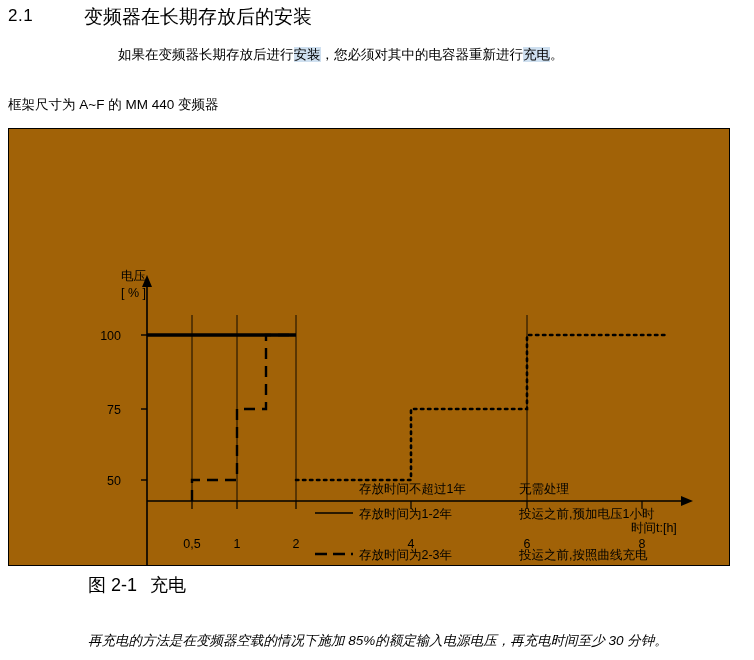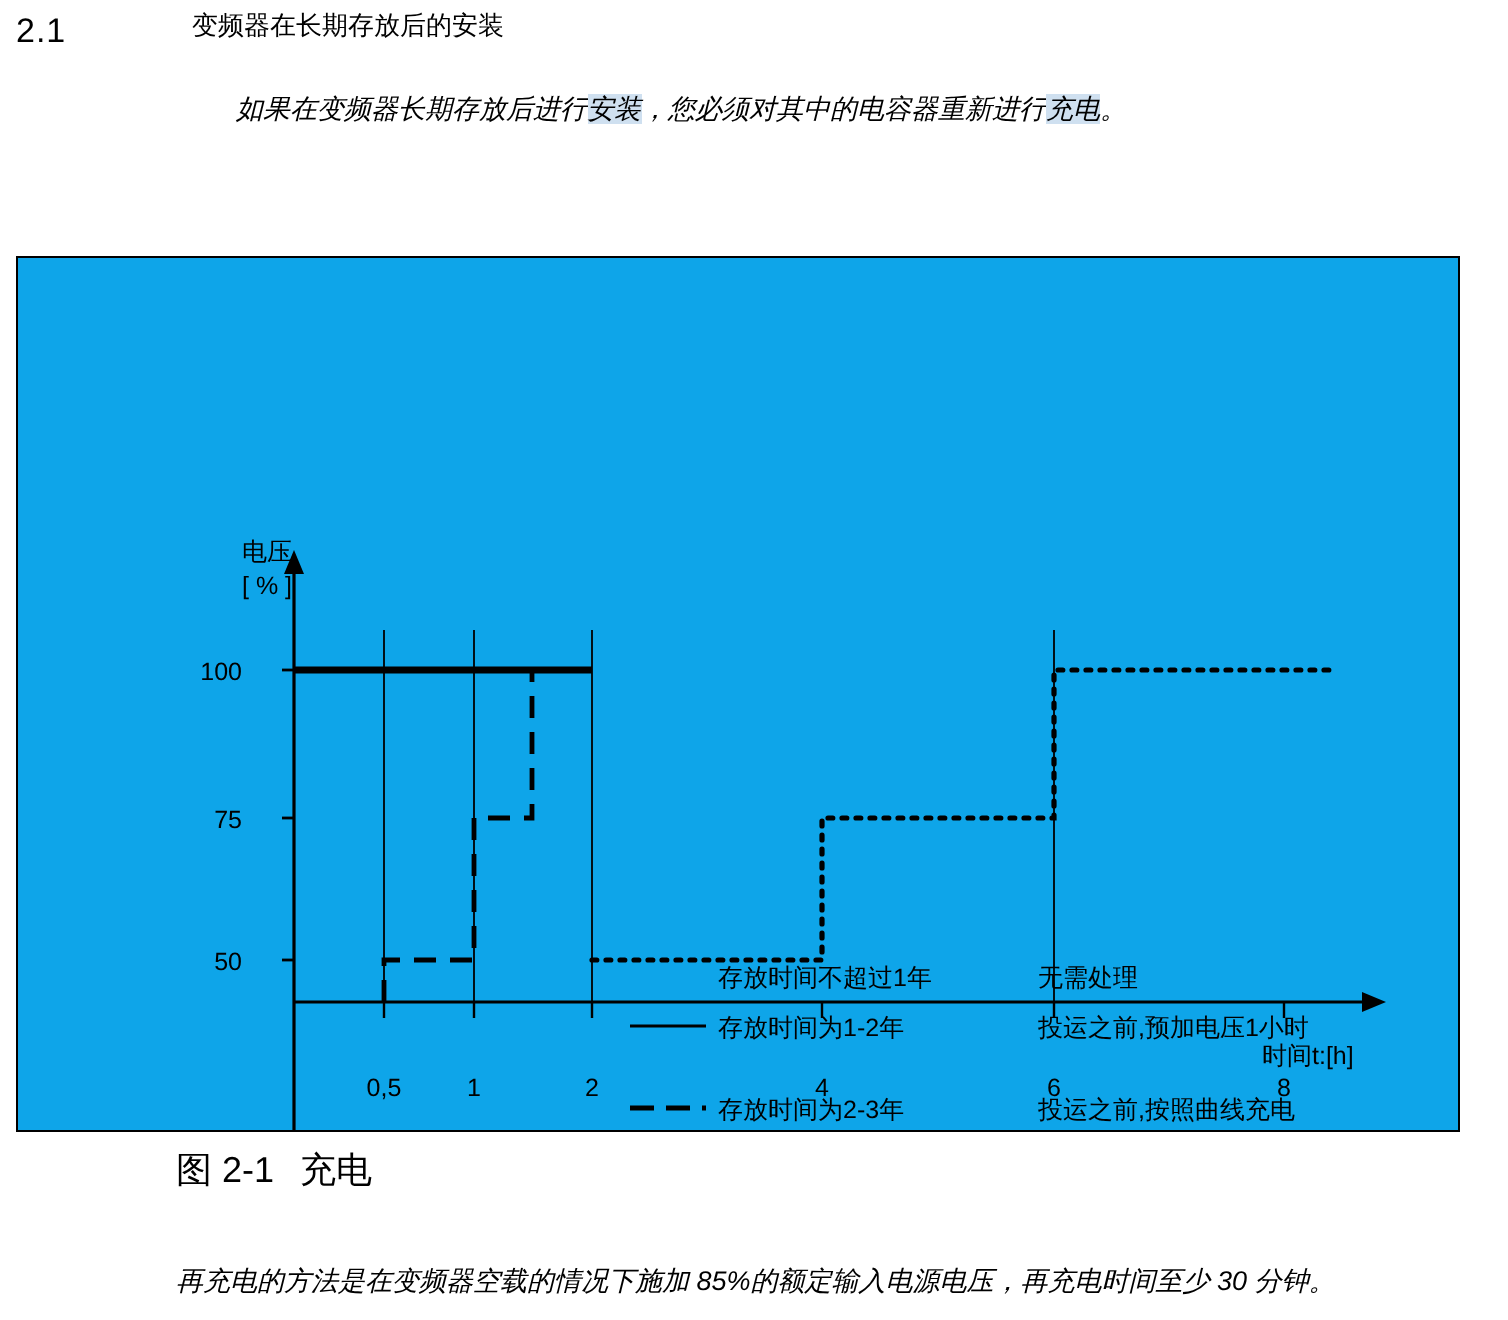--- a/index.html
+++ b/index.html
@@ -23,53 +23,52 @@
   
   .sec-num {
     position: absolute;
     left: 8px;
     top: 6px;
     font-size: 17px;
     letter-spacing: 0.5px;
   }
   .sec-title {
     position: absolute;
-    left: 96px;
+    left: 84px;
     top: 4px;
-    font-size: 13px;
+    font-size: 19px;
   }
   
   .intro {
     position: absolute;
     left: 118px;
     top: 46px;
     font-size: 13.5px;
     white-space: nowrap;
-    font-style: italic;
   }
   .hl {
     background: #cfe0f0;
   }
   
   .subhead-1 {
     position: absolute;
     left: 8px;
     top: 96px;
     font-size: 13.5px;
   }
   
   .figure {
     position: absolute;
     left: 8px;
     top: 128px;
     width: 722px;
     height: 438px;
     border: 1px solid #000000;
     box-sizing: border-box;
-    background: #0ea5e9;
+    background: #a16207;
   }
   .fig-caption {
     position: absolute;
     left: 88px;
     top: 573px;
     font-size: 18px;
   }
   .fig-caption .cap-label {
     display: inline-block;
     width: 62px;
@@ -116,20 +115,21 @@
 
 <div class="page">
 
   <div class="sec-num">2.1</div>
   <div class="sec-title">变频器在长期存放后的安装</div>
 
   <div class="intro">
     <span>如果在变频器长期存放后进行</span><span class="hl">安装</span><span>，您必须对其中的电容器重新进行</span><span class="hl">充电</span><span>。</span>
   </div>
 
+  <div class="subhead-1">框架尺寸为 A~F 的 MM 440 变频器</div>
 
   <div class="figure">
     <svg class="chart-svg" width="720" height="436" viewBox="0 0 720 436">
 
       <line x1="138" y1="153" x2="138" y2="500" stroke="#000" stroke-width="1.6"></line>
       <polygon points="138,146 133,158 143,158" fill="#000"></polygon>
 
       <line x1="138" y1="372" x2="676" y2="372" stroke="#000" stroke-width="1.6"></line>
       <polygon points="684,372 672,367 672,377" fill="#000"></polygon>
 

